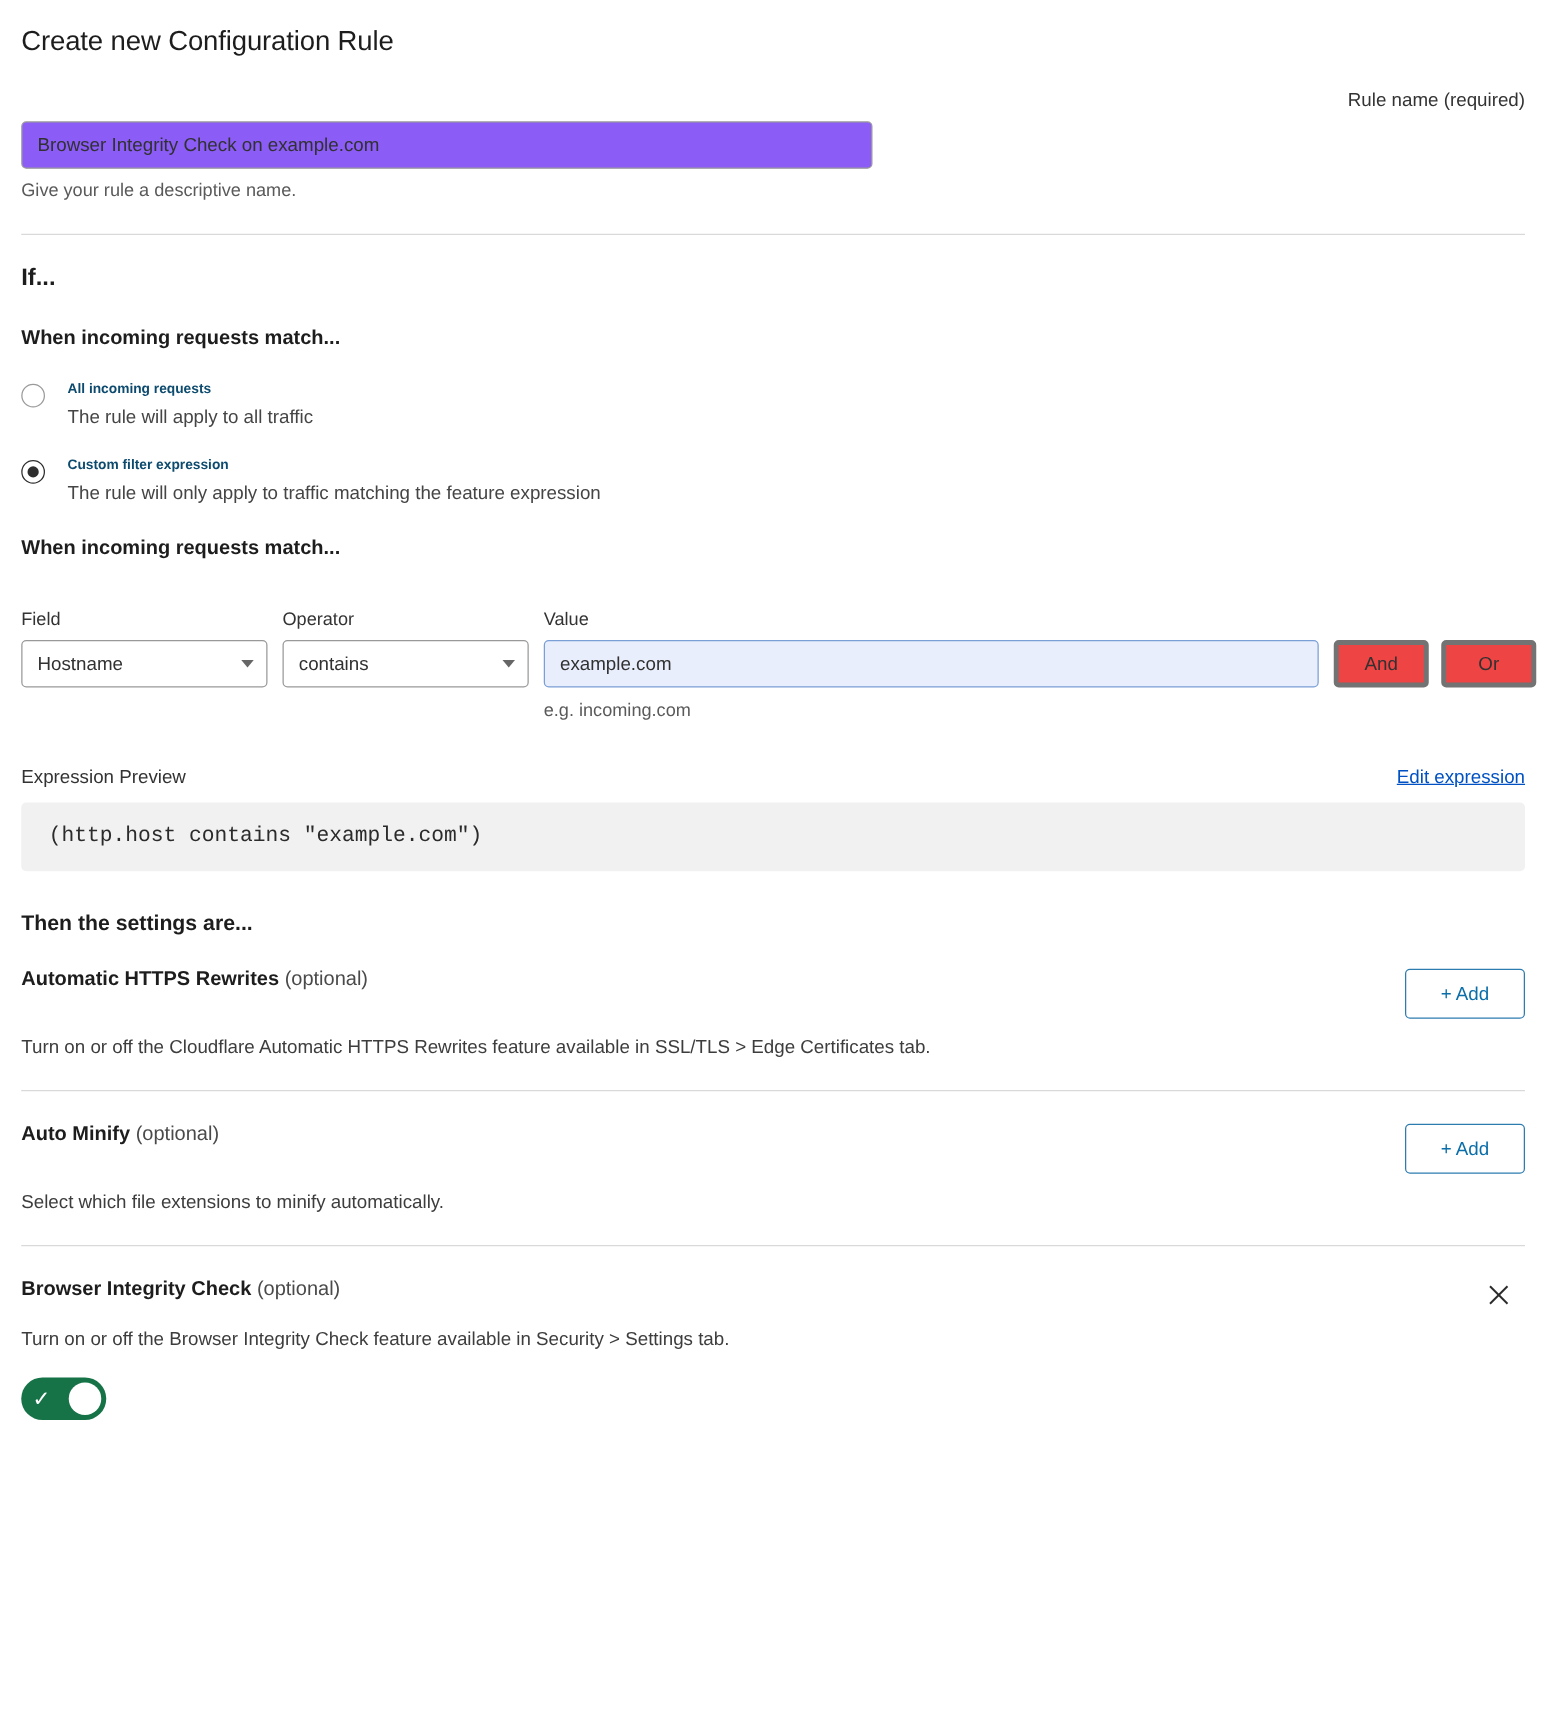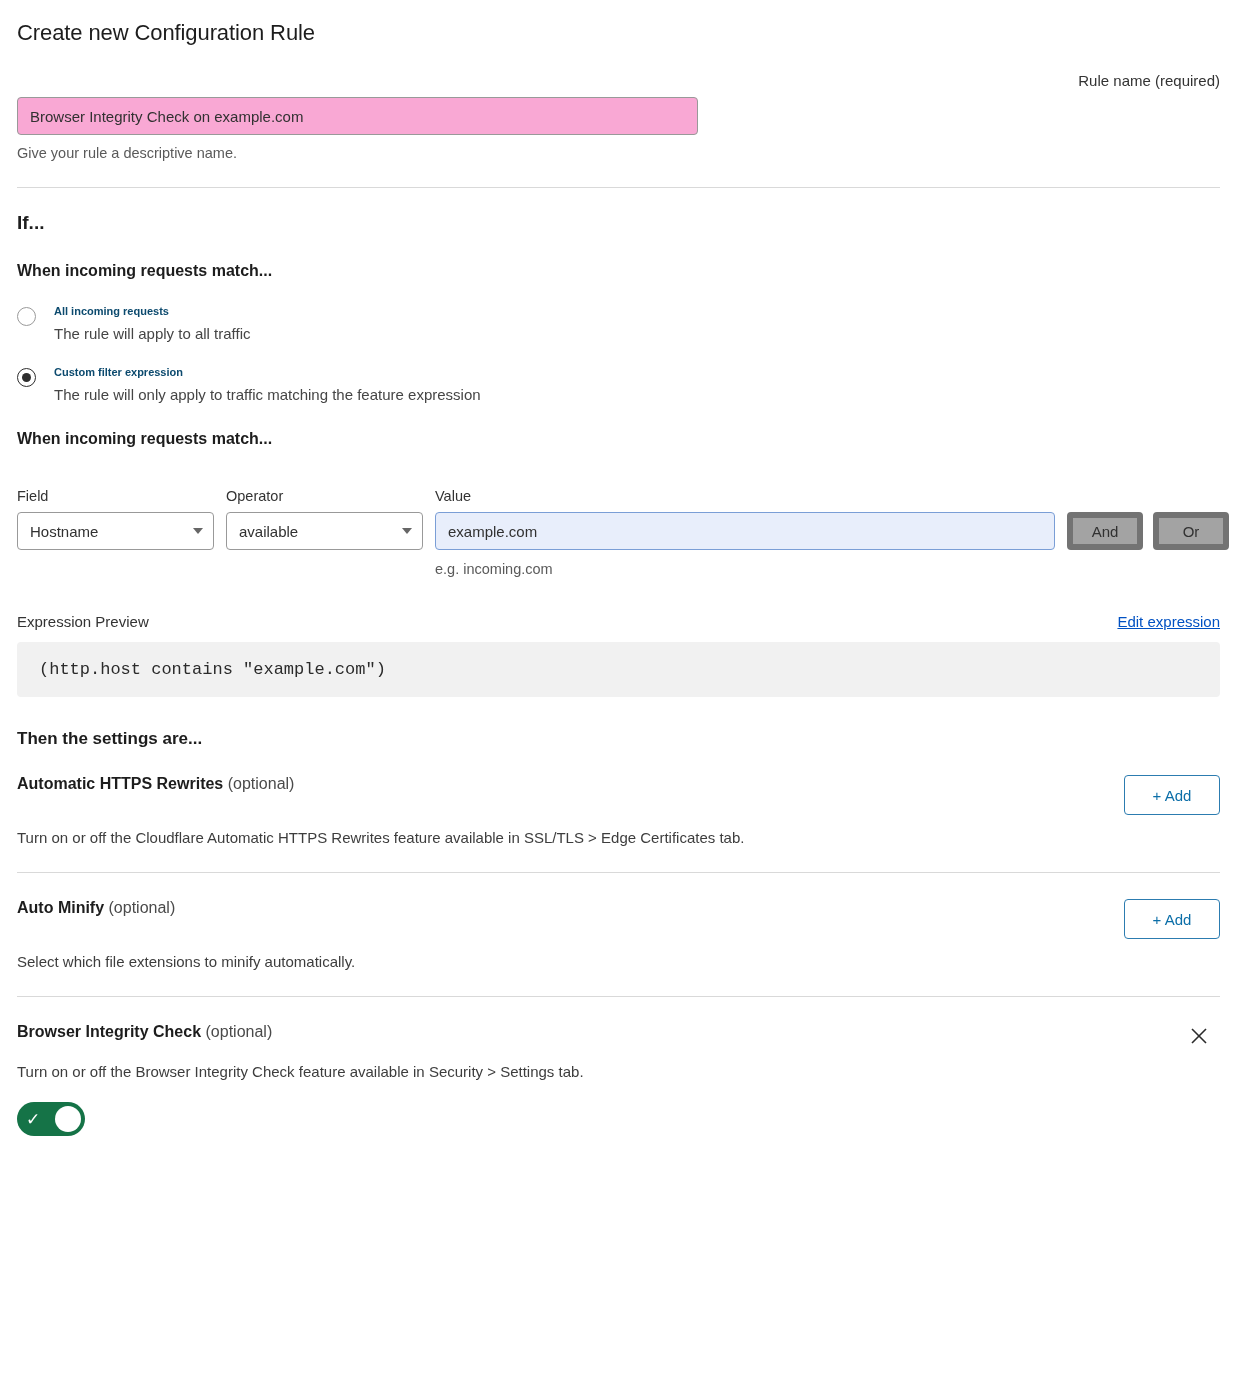--- a/index.html
+++ b/index.html
@@ -33,21 +33,21 @@
   }
   .text-input {
     width: 681px;
     height: 38px;
     border: 1px solid #999999;
     border-radius: 4px;
     padding: 8px 12px;
     font-size: 15px;
     color: #313131;
     font-family: "Liberation Sans", sans-serif;
-    background: #f9a8d4;
+    background: #8b5cf6;
     display: flex;
     align-items: center;
   }
   .help-text {
     font-size: 14.5px;
     color: #5a5a5a;
     margin-top: 10px;
   }
   .divider {
     height: 1px;
@@ -154,22 +154,22 @@
     color: #313131;
   }
   .value-help {
     font-size: 14.5px;
     color: #5a5a5a;
     margin-top: 11px;
   }
   .btn-gray {
     height: 38px;
     min-width: 76px;
-    background: #a3a3a3;
-    border: 6px solid #737373;
+    background: #ef4444;
+    border: 4px solid #737373;
     border-radius: 4px;
     font-size: 15px;
     color: #313131;
     display: flex;
     align-items: center;
     justify-content: center;
     cursor: pointer;
   }
   .gap12 { margin-left: 12px; }
   .gap10 { margin-left: 10px; }
@@ -315,21 +315,21 @@
       <span class="col-label">Field</span>
       <div class="select sel-field">
         <span>Hostname</span>
         <span class="caret"></span>
       </div>
     </div>
 
     <div class="gap12">
       <span class="col-label">Operator</span>
       <div class="select sel-operator">
-        <span>available</span>
+        <span>contains</span>
         <span class="caret"></span>
       </div>
     </div>
 
     <div class="gap12">
       <span class="col-label">Value</span>
       <div class="value-input" placeholder="Enter value">example.com</div>
       <div class="value-help">e.g. incoming.com</div>
     </div>
 

